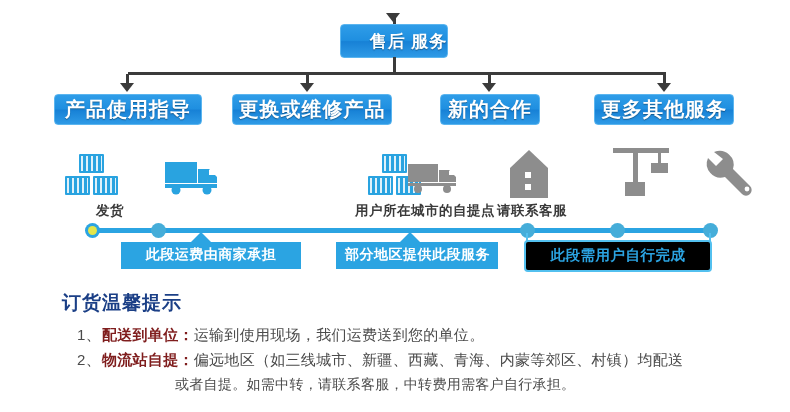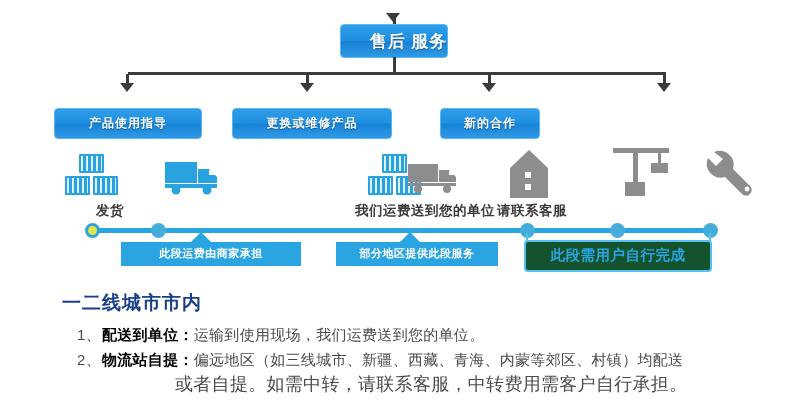--- a/index.html
+++ b/index.html
@@ -34,21 +34,21 @@
     display: flex;
     align-items: center;
     justify-content: center;
   }
   .node-root {
     left: 340px; top: 24px; width: 108px; height: 34px;
     font-size: 17px;
     padding-left: 29px;
   }
   .node-l2 {
-    top: 108px; height: 31px; font-size: 12px;
+    top: 94px; height: 31px; font-size: 20px;
   }
   #n1 { left: 54px;  width: 148px; }
   #n2 { left: 232px; width: 160px; }
   #n3 { left: 440px; width: 100px; }
   #n4 { left: 594px; width: 140px; }
 
   
   .conn {
     position: absolute;
     background: #3b3b3b;
@@ -121,41 +121,41 @@
     border-radius: 50%;
     background: #45add9;
     top: 223px;
   }
   .tl-dot.first { background: #e3e64a; box-shadow: 0 0 0 3px #2ba4e2; width: 9px; height: 9px; top: 226px; }
 
   
   .chip {
     position: absolute;
     box-sizing: border-box;
-    font-size: 11px;
+    font-size: 14px;
     font-weight: bold;
     letter-spacing: 0.5px;
     white-space: nowrap;
     padding: 4px 9px 5px;
     text-align: center;
   }
   .chip-filled {
     background: #2ba4e2;
     color: #ffffff;
   }
   .chip-filled .tip {
     position: absolute;
     top: -10px;
     width: 0; height: 0;
     border-left: 10px solid transparent;
     border-right: 10px solid transparent;
     border-bottom: 10px solid #2ba4e2;
   }
   .chip-outline {
-    background: #14532d;
+    background: #000000;
     border: 2px solid #53c0ef;
     border-radius: 4px;
     color: #2ba4e2;
     font-size: 14.5px;
   }
   .leg {
     position: absolute;
     width: 2px;
     background: #53c0ef;
     top: 233px;
@@ -184,27 +184,27 @@
     letter-spacing: 0.3px;
   }
   .note-num {
     flex: 0 0 auto;
     padding-left: 15px;
     padding-right: 1px;
     color: #4a4a4a;
   }
   .note-key {
     flex: 0 0 auto;
-    color: #000000;
+    color: #7f1d1d;
     font-weight: bold;
   }
   .note-body { flex: 1 1 auto; }
   .note-cont {
     padding-left: 113px;
-    font-size: 18px;
+    font-size: 14px;
     color: #4a4a4a;
     line-height: 25px;
     letter-spacing: 0.3px;
   }
 </style>
 </head>
 <body>
 
 <div id="page">
 
@@ -222,20 +222,21 @@
   <div class="conn v-drop" id="d4"></div>
 
   <div class="arrow-dn" id="a1"></div>
   <div class="arrow-dn" id="a2"></div>
   <div class="arrow-dn" id="a3"></div>
   <div class="arrow-dn" id="a4"></div>
 
   <div class="node node-l2" id="n1">产品使用指导</div>
   <div class="node node-l2" id="n2">更换或维修产品</div>
   <div class="node node-l2" id="n3">新的合作</div>
+  <div class="node node-l2" id="n4">更多其他服务</div>
 
   <div class="icon-cell" style="left:60px; top:152px; width:64px;">
     <div class="icon-art">
       <div class="crate crate-top"></div>
       <div class="crate crate-bl"></div>
       <div class="crate crate-br"></div>
     </div>
     <div class="icon-label">发货</div>
   </div>
 
@@ -252,21 +253,21 @@
     </div>
     <div class="icon-label"></div>
   </div>
 
   <div class="icon-cell" style="left:295px; top:152px; width:200px;">
     <div class="icon-art">
       <div class="crate crate-top"></div>
       <div class="crate crate-bl"></div>
       <div class="crate crate-br"></div>
     </div>
-    <div class="icon-label" style="margin-left:-68px;">我们运费送到您的单位</div>
+    <div class="icon-label" style="margin-left:-68px;">用户所在城市的自提点</div>
   </div>
 
   <div class="icon-cell" style="left:405px; top:154px; width:62px;">
     <div class="icon-art">
       <svg width="62" height="44" viewBox="0 0 62 44" aria-hidden="true">
         <rect x="3" y="10" width="30" height="18" fill="#8d8d8d"></rect>
         <path d="M34 16 h10 l7 7 v5 H34 z" fill="#8d8d8d"></path>
         <rect x="44" y="17" width="5" height="4" fill="#ffffff"></rect>
         <rect x="3" y="29" width="48" height="3" fill="#8d8d8d"></rect>
         <circle cx="13" cy="35" r="4" fill="#8d8d8d"></circle>
@@ -329,21 +330,21 @@
   </div>
 
   <div class="leg" style="left:526px;"></div>
   <div class="leg" style="left:709px;"></div>
 
   <div class="chip chip-outline" style="left:524px; top:240px; width:188px;">
     <span>此段需用户自行完成</span>
   </div>
 
   <div id="notes">
-    <div id="notes-title">一二线城市市内</div>
+    <div id="notes-title">订货温馨提示</div>
 
     <div class="note-row">
       <span class="note-num">1、</span>
       <span class="note-key">配送到单位：</span>
       <span class="note-body">运输到使用现场，我们运费送到您的单位。</span>
     </div>
 
     <div class="note-row">
       <span class="note-num">2、</span>
       <span class="note-key">物流站自提：</span>

